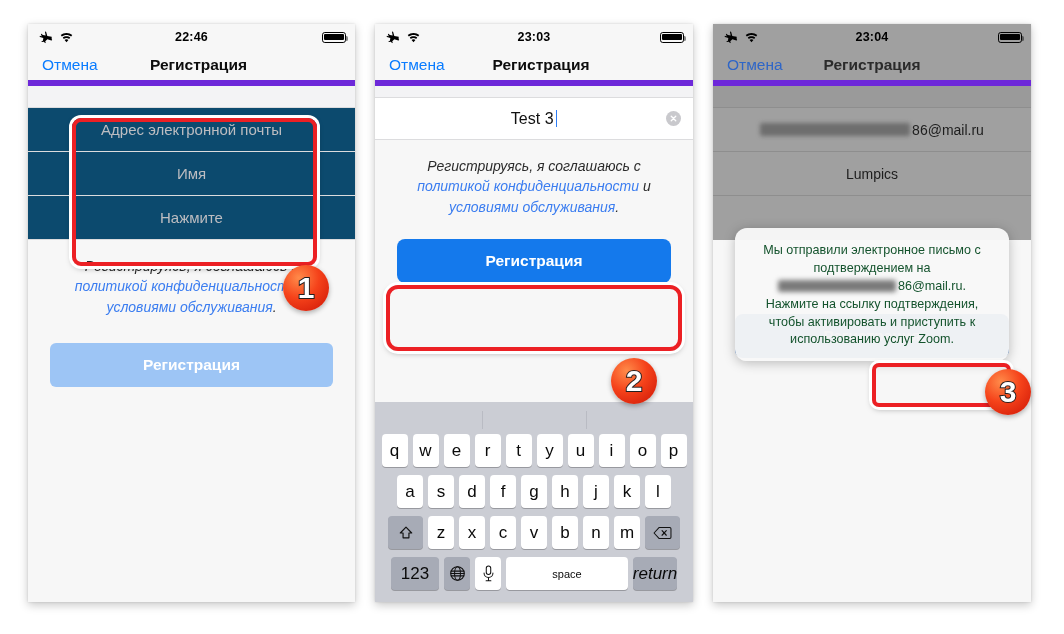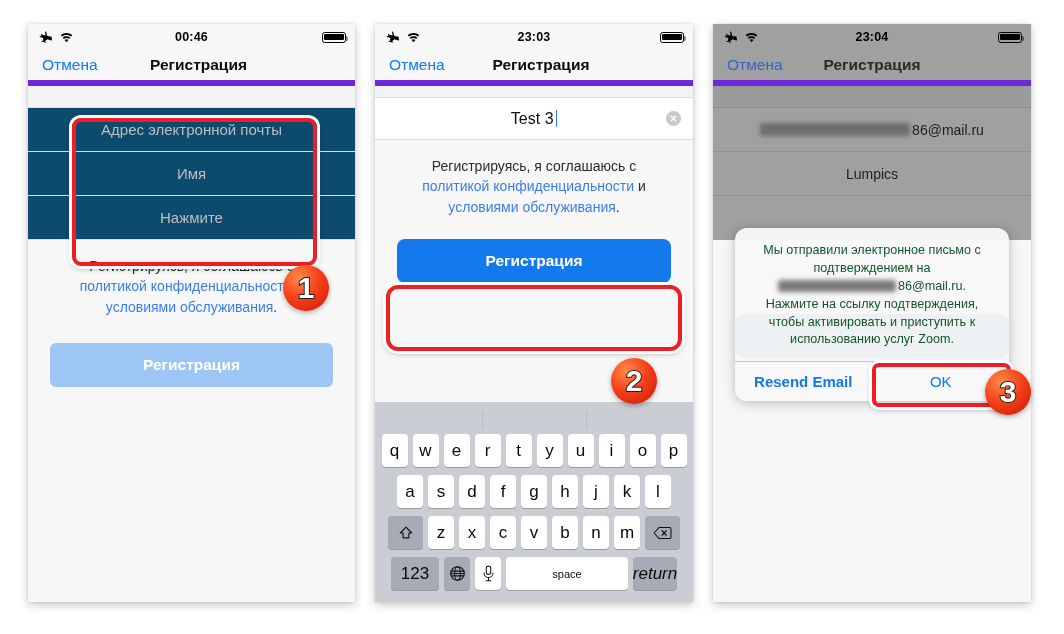--- a/index.html
+++ b/index.html
@@ -55,21 +55,21 @@
   .listpad { height: 22px; background: #f3f3f5; border-bottom:1px solid #dcdcde; }
   .row {
     height: 44px; background: #0c4a6e; display: flex; align-items: center;
     justify-content: center; border-bottom: 1px solid #dcdcde;
   }
   .row .ph { font-size: 15px; color: #bdbdc1; }
   .row .val { font-size: 14px; color: #1a1a1a; }
 
   
   .consent { padding: 16px 26px 0; text-align: center; line-height: 1.45;
-             font-size: 14px; color: #2b2b2b; }
+             font-size: 14px; color: #2b2b2b; font-style: italic; }
   .consent a { color: #3b7df0; text-decoration: none; }
 
   
   .bigbtn {
     margin: 26px 22px 0; height: 44px; border-radius: 6px;
     display: flex; align-items: center; justify-content: center;
     font-size: 15.5px; font-weight: bold; color: #fff;
   }
   .bigbtn.disabled { background: #9dc5f5; }
   .bigbtn.active   { background: #1479ec; }
@@ -171,21 +171,21 @@
           <svg width="14" height="13" viewBox="0 0 16 16">
               <path fill="#000" d="M15 7.2 9.6 6 8.2 1.2C8.1.7 7.7.4 7.3.5c-.4.1-.6.5-.5.9l.8 4.2-3.4-.7L2.6 3.6c-.2-.2-.5-.2-.7 0-.2.2-.2.4-.1.6l1 2.2-1.9-.4c-.4-.1-.8.2-.8.6 0 .3.2.6.5.7l4.1 1.2-.5 3.4-1.5.7c-.2.1-.3.3-.2.5.1.2.3.3.5.3l2.3-.3 1.5 1.7c.2.2.4.2.6.1.2-.1.3-.3.2-.5l-.5-1.7 2.6-2.4 4.9 1.4c.4.1.8-.1.9-.5.1-.4-.1-.8-.5-.9z"></path>
             </svg>
         </span>
         <span class="ico-wifi">
           <svg width="15" height="11" viewBox="0 0 16 12">
               <path fill="#000" d="M8 11.2 5.9 8.6C6.5 8.1 7.2 7.9 8 7.9s1.5.2 2.1.7L8 11.2zM3.9 6.1l1.2 1.5C5.9 7 6.9 6.6 8 6.6s2.1.4 2.9 1l1.2-1.5C11 5.1 9.6 4.6 8 4.6s-3 .5-4.1 1.5zM1.7 3.4l1.2 1.5C4.3 3.8 6.1 3.2 8 3.2s3.7.6 5.1 1.7l1.2-1.5C12.6 2 10.4 1.2 8 1.2S3.4 2 1.7 3.4z"></path>
             </svg>
         </span>
       </div>
-      <div class="sb-time">00:46</div>
+      <div class="sb-time">22:46</div>
       <div class="sb-right">
         <div class="battery">
             <div class="fill"></div>
           </div>
       </div>
     </div>
 
     <div class="navbar">
       <div class="nav-cancel">Отмена</div>
       <div class="nav-title">Регистрация</div>
@@ -370,24 +370,20 @@
 
     <div class="alert">
       <div class="alert-body">
         <div>Мы отправили электронное письмо с</div>
         <div>подтверждением на</div>
         <div><span class="redacted sm"></span><span>86@mail.ru.</span></div>
         <div>Нажмите на ссылку подтверждения,</div>
         <div>чтобы активировать и приступить к</div>
         <div>использованию услуг Zoom.</div>
       </div>
-      <div class="alert-actions">
-        <div class="alert-btn bold">Resend Email</div>
-        <div class="alert-btn">OK</div>
-      </div>
     </div>
   </div>
 
   <div class="hl" id="hl1"></div>
   <div class="hl" id="hl2"></div>
   <div class="hl" id="hl3"></div>
 
   <div class="badge" id="b1">
       <span>1</span>
     </div>

